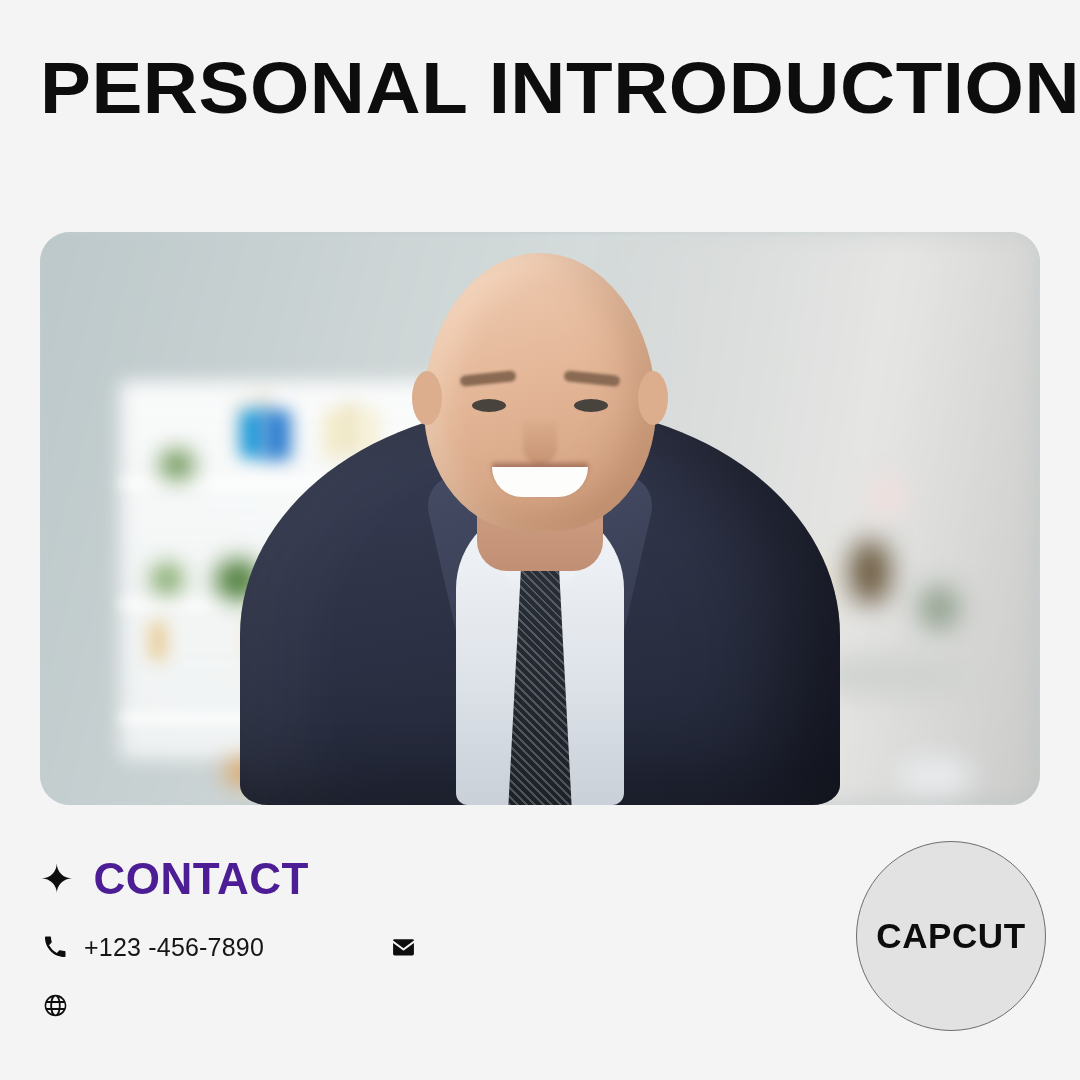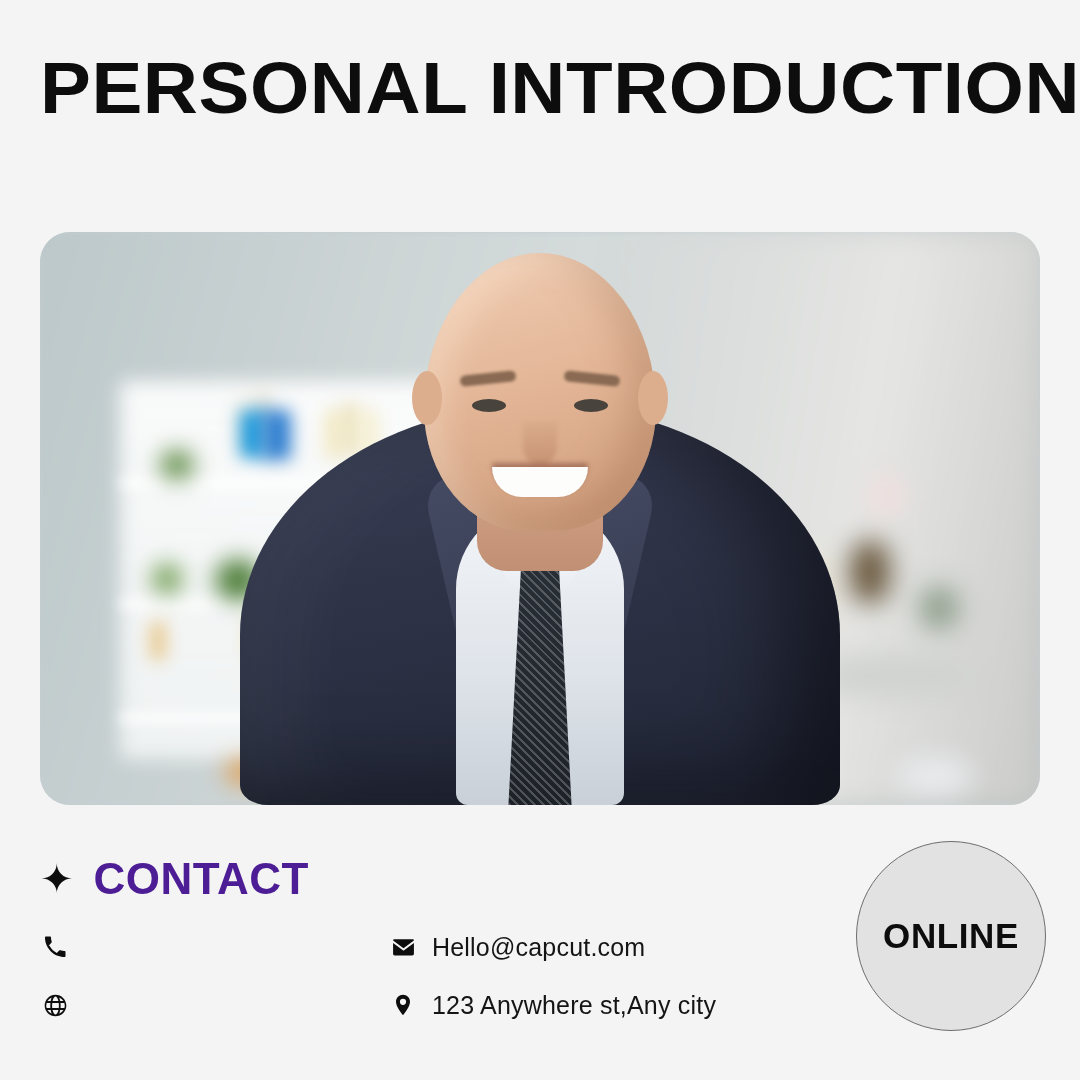--- a/index.html
+++ b/index.html
@@ -362,46 +362,38 @@
   </div>
 
   <div class="contact-grid">
 
     <div class="contact-item">
       <span class="ci-icon">
         <svg width="24" height="24" viewBox="0 0 24 24" fill="currentColor" aria-hidden="true">
           <path d="M6.6 10.8c1.6 3.1 4.1 5.6 7.2 7.2l2.4-2.4c.3-.3.8-.4 1.2-.3 1.3.4 2.7.7 4.1.7.6 0 1 .4 1 1V21c0 .6-.4 1-1 1C10.8 22 2 13.2 2 2.5c0-.6.4-1 1-1h4c.6 0 1 .4 1 1 0 1.4.2 2.8.7 4.1.1.4 0 .9-.3 1.2l-2.8 3z"></path>
         </svg>
       </span>
+      <span class="ci-text">+123 -456-7890</span>
     </div>
 
     <div class="contact-item">
       <span class="ci-icon">
         <svg width="25" height="25" viewBox="0 0 24 24" fill="currentColor" aria-hidden="true">
           <path d="M2 5.2C2 4.5 2.6 4 3.3 4h17.4c.7 0 1.3.5 1.3 1.2L12 12.6 2 5.2zM2 7.6V18c0 .9.7 1.6 1.6 1.6h16.8c.9 0 1.6-.7 1.6-1.6V7.6l-9.4 7c-.4.3-.8.3-1.2 0L2 7.6z"></path>
         </svg>
       </span>
-      <span class="ci-text">Hello@capcut.com</span>
     </div>
 
     <div class="contact-item">
       <span class="ci-icon">
         <svg width="25" height="25" viewBox="0 0 24 24" fill="currentColor" aria-hidden="true">
           <path d="M12 1.6C6.3 1.6 1.6 6.3 1.6 12S6.3 22.4 12 22.4 22.4 17.7 22.4 12 17.7 1.6 12 1.6zm0 1.8c1 0 2.2 1.6 2.8 4.3H9.2C9.8 5 11 3.4 12 3.4zM7.4 7.7H4.3a8.8 8.8 0 0 1 4-3.5 12 12 0 0 0-.9 3.5zm-3.9 1.8h3.6a22 22 0 0 0 0 5H3.5a8.6 8.6 0 0 1 0-5zm.8 6.8h3.1c.2 1.3.5 2.5.9 3.5a8.8 8.8 0 0 1-4-3.5zM12 20.6c-1 0-2.2-1.6-2.8-4.3h5.6c-.6 2.7-1.8 4.3-2.8 4.3zm3.1-6.1H8.9a20 20 0 0 1 0-5h6.2a20 20 0 0 1 0 5zm.5 5.3c.4-1 .7-2.2.9-3.5h3.1a8.8 8.8 0 0 1-4 3.5zm1.2-5.3a22 22 0 0 0 0-5h3.7a8.6 8.6 0 0 1 0 5h-3.7zm-.3-6.8c-.2-1.3-.5-2.5-.9-3.5a8.8 8.8 0 0 1 4 3.5h-3.1z"></path>
         </svg>
       </span>
     </div>
 
-    <div class="contact-item">
-      <span class="ci-icon">
-        <svg width="24" height="24" viewBox="0 0 24 24" fill="currentColor" aria-hidden="true">
-          <path d="M12 1.8c-3.9 0-7 3.1-7 7 0 5.1 6.3 12.6 6.6 12.9.2.3.6.3.8 0 .3-.3 6.6-7.8 6.6-12.9 0-3.9-3.1-7-7-7zm0 10.1a3.1 3.1 0 1 1 0-6.2 3.1 3.1 0 0 1 0 6.2z"></path>
-        </svg>
-      </span>
-      <span class="ci-text">123 Anywhere st,Any city</span>
-    </div>
   </div>
 
   <div class="logo-badge">
-    <span class="logo-badge-text">ONLINE</span>
+    <span class="logo-badge-text">CAPCUT</span>
   </div>
 
 </div>
 
 </body></html>

